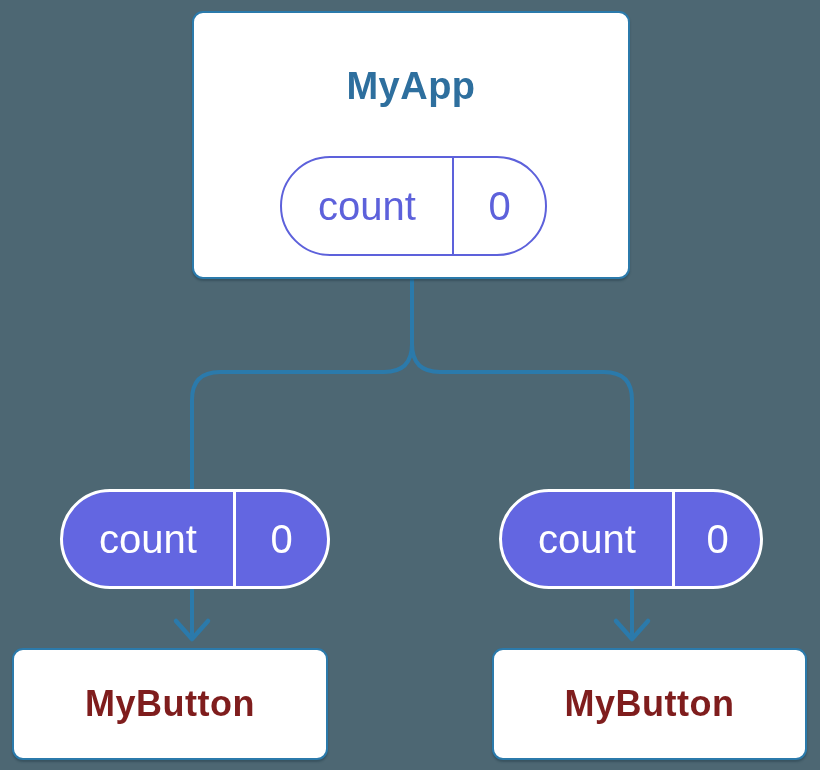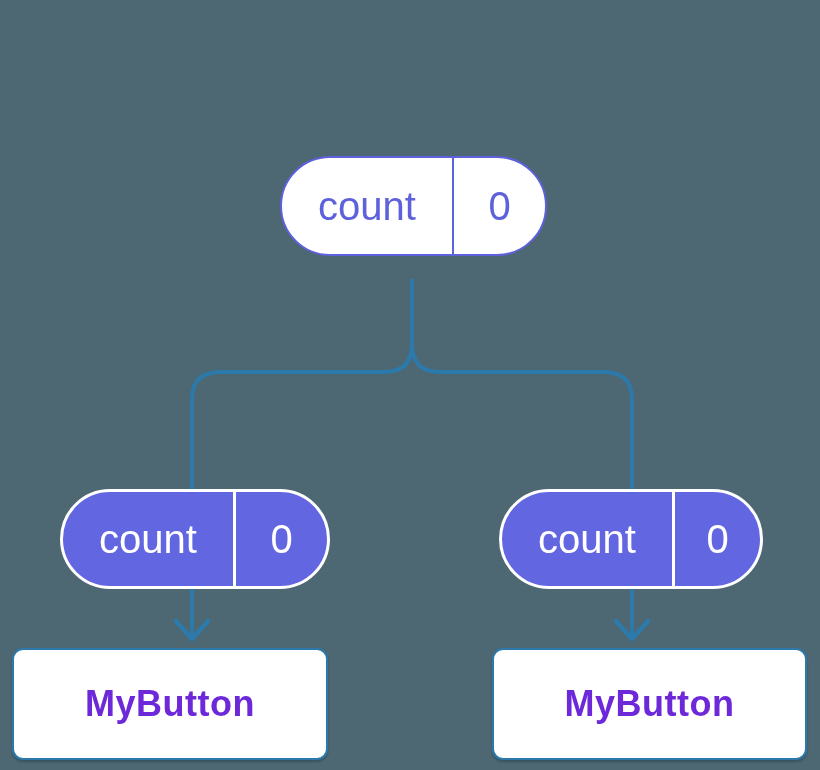--- a/index.html
+++ b/index.html
@@ -50,21 +50,21 @@
     height: 112px;
     display: flex;
     align-items: center;
     justify-content: center;
   }
   .node-child-left  { left: 12px; }
   .node-child-right { left: 492px; width: 315px; }
   .child-title {
     font-size: 36px;
     font-weight: 600;
-    color: #6d28d9;
+    color: #7f1d1d;
     letter-spacing: 0.5px;
   }
   .pill {
     position: absolute;
     box-sizing: border-box;
     border-radius: 60px;
     display: flex;
     align-items: stretch;
     font-size: 40px;
     margin-top: 26px;
@@ -107,20 +107,23 @@
 
 <div class="stage">
 
   <svg class="connectors" viewBox="0 0 820 770" xmlns="http://www.w3.org/2000/svg">
     <path d="M412 279 L412 344 Q412 372 384 372 L220 372 Q192 372 192 400 L192 637" fill="none" stroke="#2b7aab" stroke-width="4"></path>
     <path d="M412 344 Q412 372 440 372 L604 372 Q632 372 632 400 L632 637" fill="none" stroke="#2b7aab" stroke-width="4"></path>
     <path d="M176 621 L192 639 L208 621" fill="none" stroke="#2b7aab" stroke-width="4.5" stroke-linecap="round" stroke-linejoin="round"></path>
     <path d="M616 621 L632 639 L648 621" fill="none" stroke="#2b7aab" stroke-width="4.5" stroke-linecap="round" stroke-linejoin="round"></path>
   </svg>
 
+  <div class="node node-root">
+    <div class="node-title">MyApp</div>
+  </div>
 
   <div class="pill pill-outline">
     <span class="pill-name">count</span>
     <span class="pill-value">0</span>
   </div>
 
   <div class="pill pill-filled pill-filled-left">
     <span class="pill-name">count</span>
     <span class="pill-value">0</span>
   </div>

